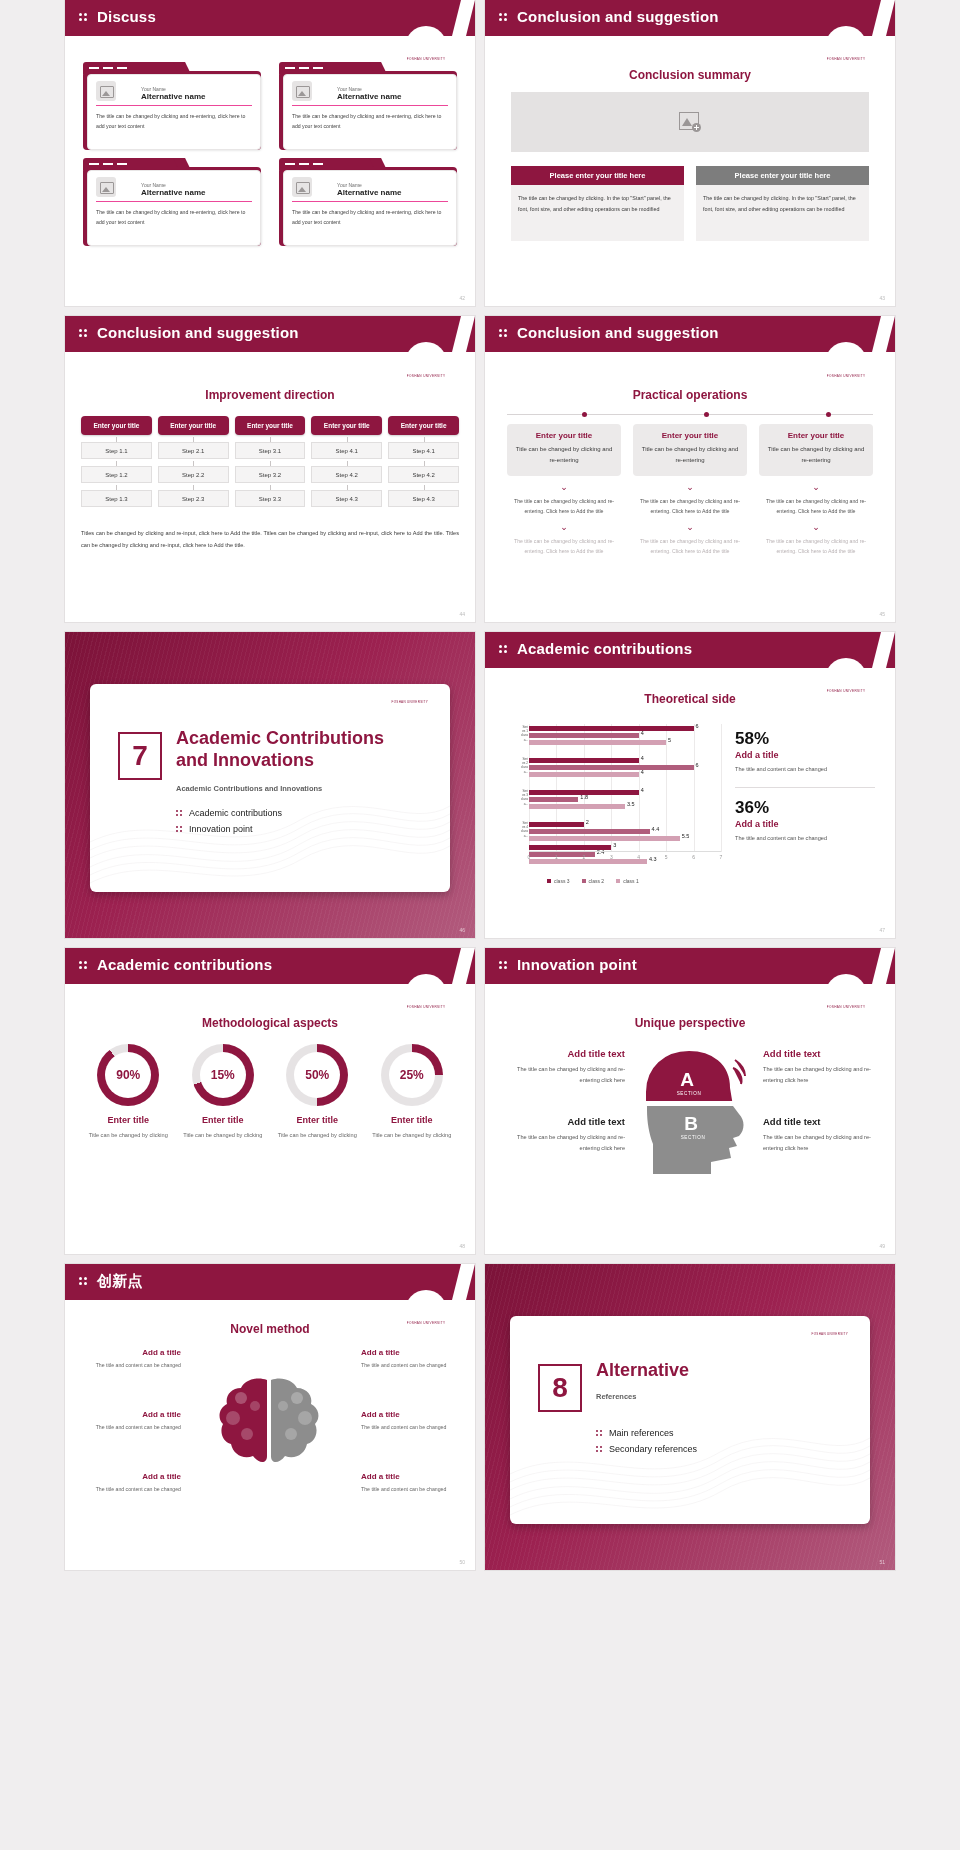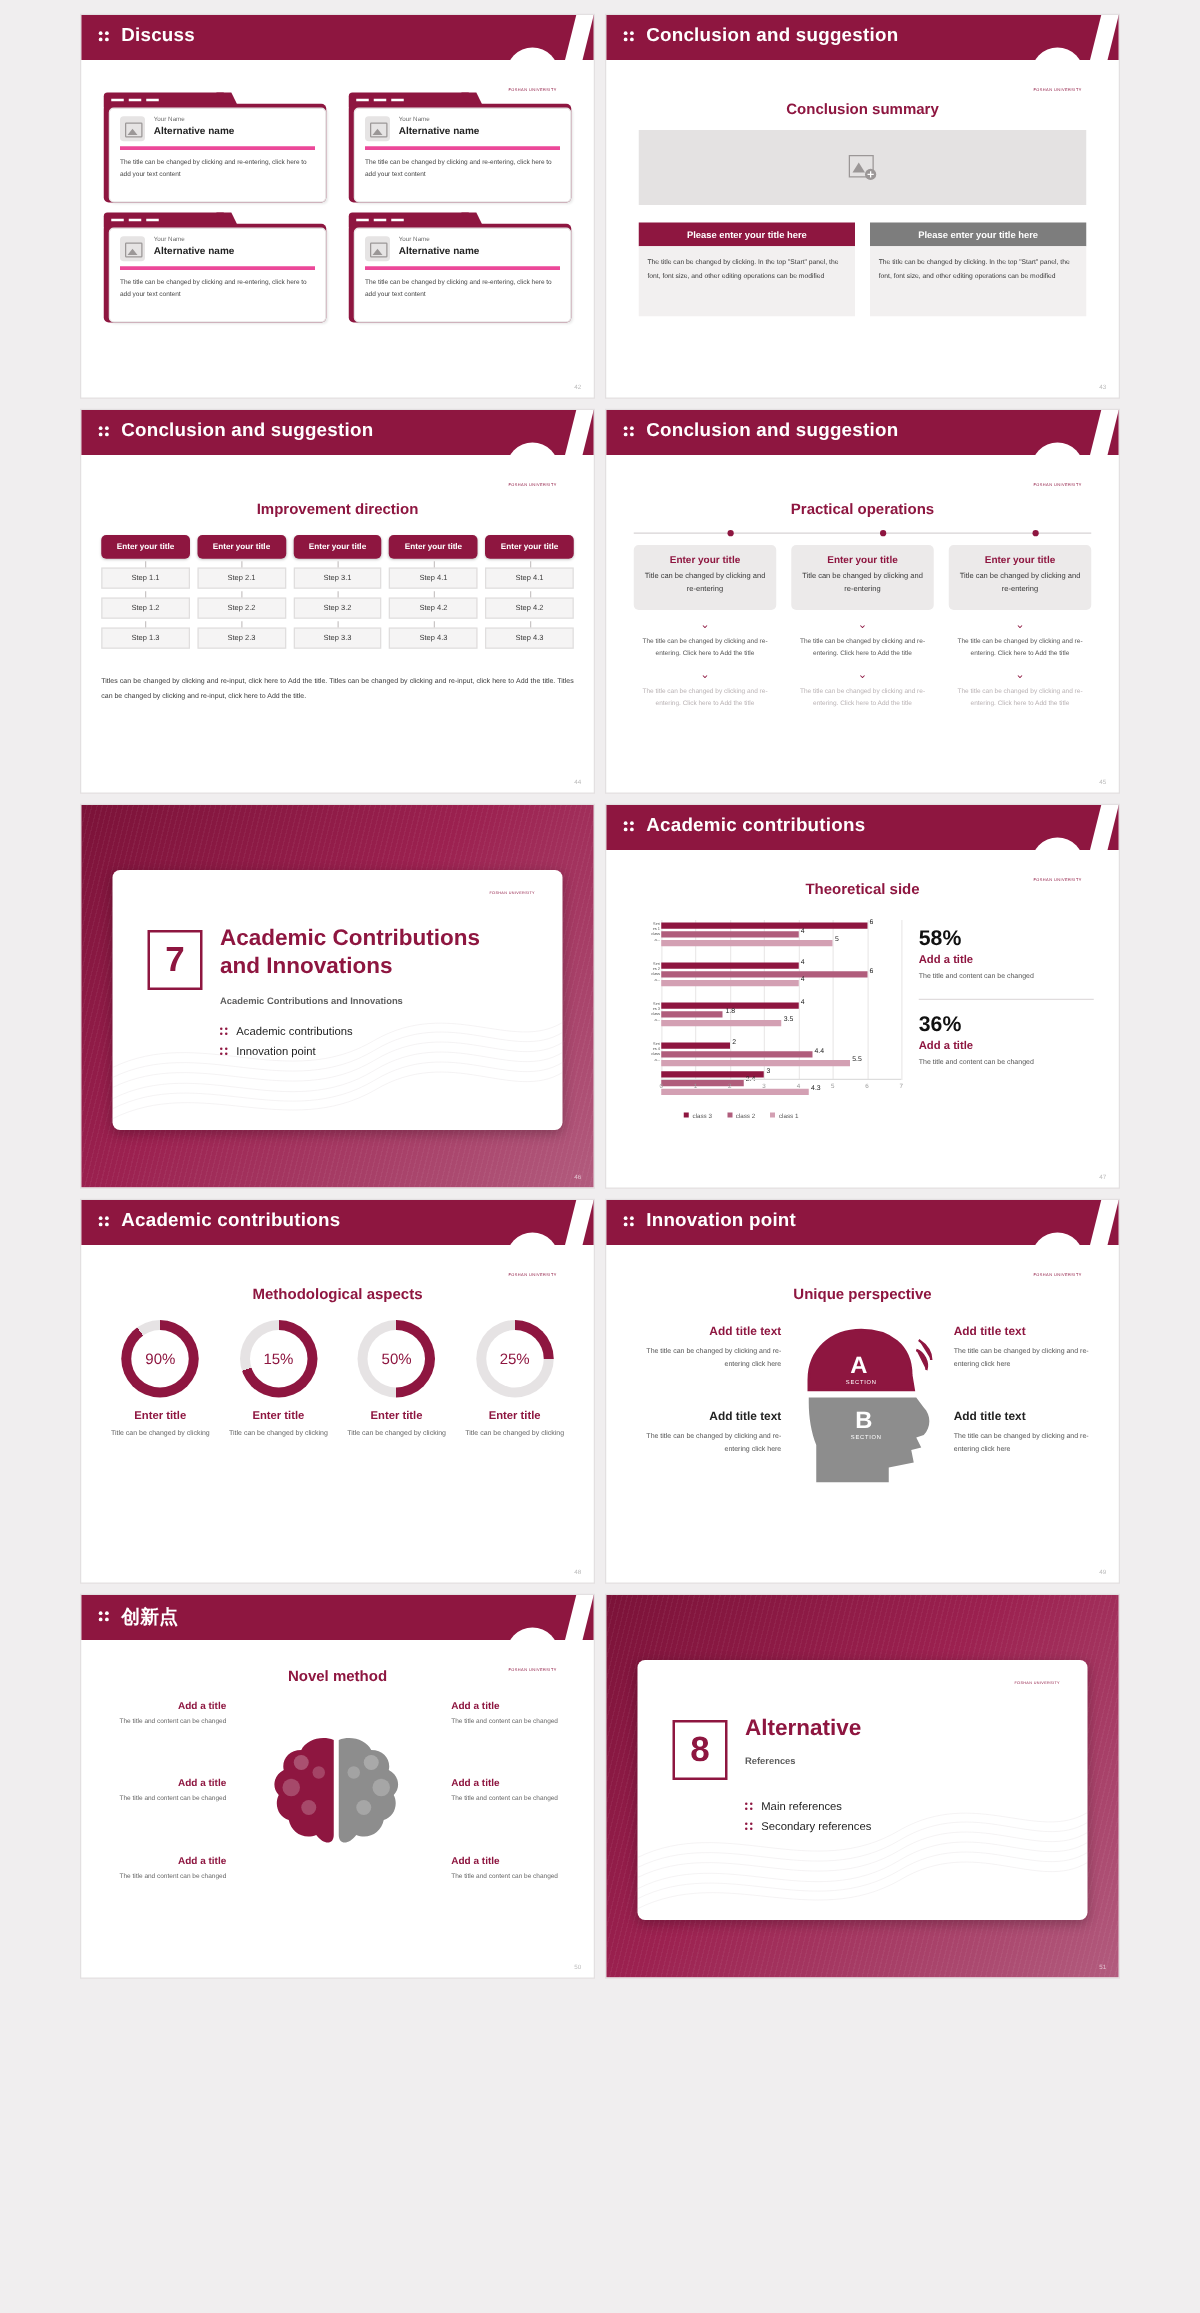--- a/index.html
+++ b/index.html
@@ -3,21 +3,21 @@
 <meta charset="utf-8">
 <style>
   * { box-sizing: border-box; margin:0; padding:0; }
   body {
     width:960px; height:1850px;
     background:#f0eeef;
     font-family:"Liberation Sans", sans-serif;
     overflow:hidden;
   }
   .grid { display:grid; grid-template-columns:410px 410px; gap:10px 10px;
-          justify-content:center; padding-top:0px;margin-top:12px; }
+          justify-content:center; padding-top:0px; }
   .slide { width:410px; height:306px; background:#fff; position:relative; overflow:hidden;
            box-shadow:0 0 0 1px #e3e0e1; }
 
   
   .hdr { position:absolute; left:0; top:0; width:100%; height:36px;
          background:#8e1640; }
   .hdr .notch { position:absolute; right:0; top:0; width:14px; height:36px;
                 background:#fff; transform:skewX(-14deg); transform-origin:top right; }
   .hdr .dots { position:absolute; left:14px; top:13px; width:10px; height:11px; }
   .hdr .dots i { position:absolute; width:3px; height:3px; background:#fff; border-radius:50%; }
@@ -43,22 +43,22 @@
   .folder .tab:after { content:''; position:absolute; right:-9px; top:0; width:12px;
                  height:12px; background:#8e1640; transform:skewX(26deg); }
   .folder .tab em { position:absolute; top:5px; width:10px; height:1.6px; background:#fff; }
   .folder .tab em:nth-of-type(1){left:6px;} .folder .tab em:nth-of-type(2){left:20px;}
   .folder .tab em:nth-of-type(3){left:34px;}
   .folder .body { position:absolute; left:0; top:9px; width:100%; height:79px;
                   background:#8e1640; border-radius:4px; }
   .folder .inner { position:absolute; left:4px; top:3px; width:calc(100% - 4px); height:76px;
                    background:#fff; border:1px solid #e8e6e6; border-radius:4px;
                    box-shadow:1px 1px 2px rgba(0,0,0,.09); padding:6px 8px; }
-  .folder .row { display:flex; gap:7px; align-items:flex-start; padding-bottom:4px;
-                 border-bottom:3px solid #ec4899; }
+  .folder .row { display:flex; gap:25px; align-items:flex-end; padding-bottom:4px;
+                 border-bottom:1px solid #ec4899; }
   .imgico { width:20px; height:20px; background:#e6e4e4; border-radius:3px;
             position:relative; flex:0 0 auto; }
   .imgico:before { content:''; position:absolute; left:4px; top:5px; width:12px; height:10px;
             border:1.3px solid #9b9797; border-radius:1px; }
   .imgico:after { content:''; position:absolute; left:6px; top:10px; width:0; height:0;
             border-left:4px solid transparent; border-right:4px solid transparent;
             border-bottom:5px solid #9b9797; }
   .folder .yn { font-size:5px; color:#6b6b6b; line-height:1.3; }
   .folder .an { font-size:8px; color:#222; font-weight:bold; }
   .folder p { font-size:5.2px; color:#444; line-height:1.85; margin-top:6px; }
@@ -166,21 +166,21 @@
   .stats hr { border:0; border-top:1px solid #e0dcdd; margin:12px 0 11px; }
 
   
   .donuts { position:absolute; left:16px; top:96px; width:378px;
             display:grid; grid-template-columns:repeat(4,1fr); }
   .donut { text-align:center; }
   .ring { width:62px; height:62px; margin:0 auto; border-radius:50%;
           display:flex; align-items:center; justify-content:center; position:relative; }
   .ring .hole { width:46px; height:46px; background:#fff; border-radius:50%;
           display:flex; align-items:center; justify-content:center;
-          font-size:12px; font-weight:normal; color:#8e1640; }
+          font-size:12px; font-weight:bold; color:#8e1640; }
   .donut .t { font-size:9px; font-weight:bold; color:#8e1640; margin-top:9px; }
   .donut .d { font-size:5.6px; color:#666; line-height:1.9; margin-top:5px; }
 
   
   .s8 .col { position:absolute; width:112px; }
   .s8 .col h3 { color:#8e1640; font-size:9.5px; font-weight:bold; }
   .s8 .col h3.g { color:#222; }
   .s8 .col p { font-size:5.6px; color:#555; line-height:2.05; margin-top:5px; }
   .s8 .headfig { position:absolute; left:148px; top:100px; width:116px; height:126px; }
 

